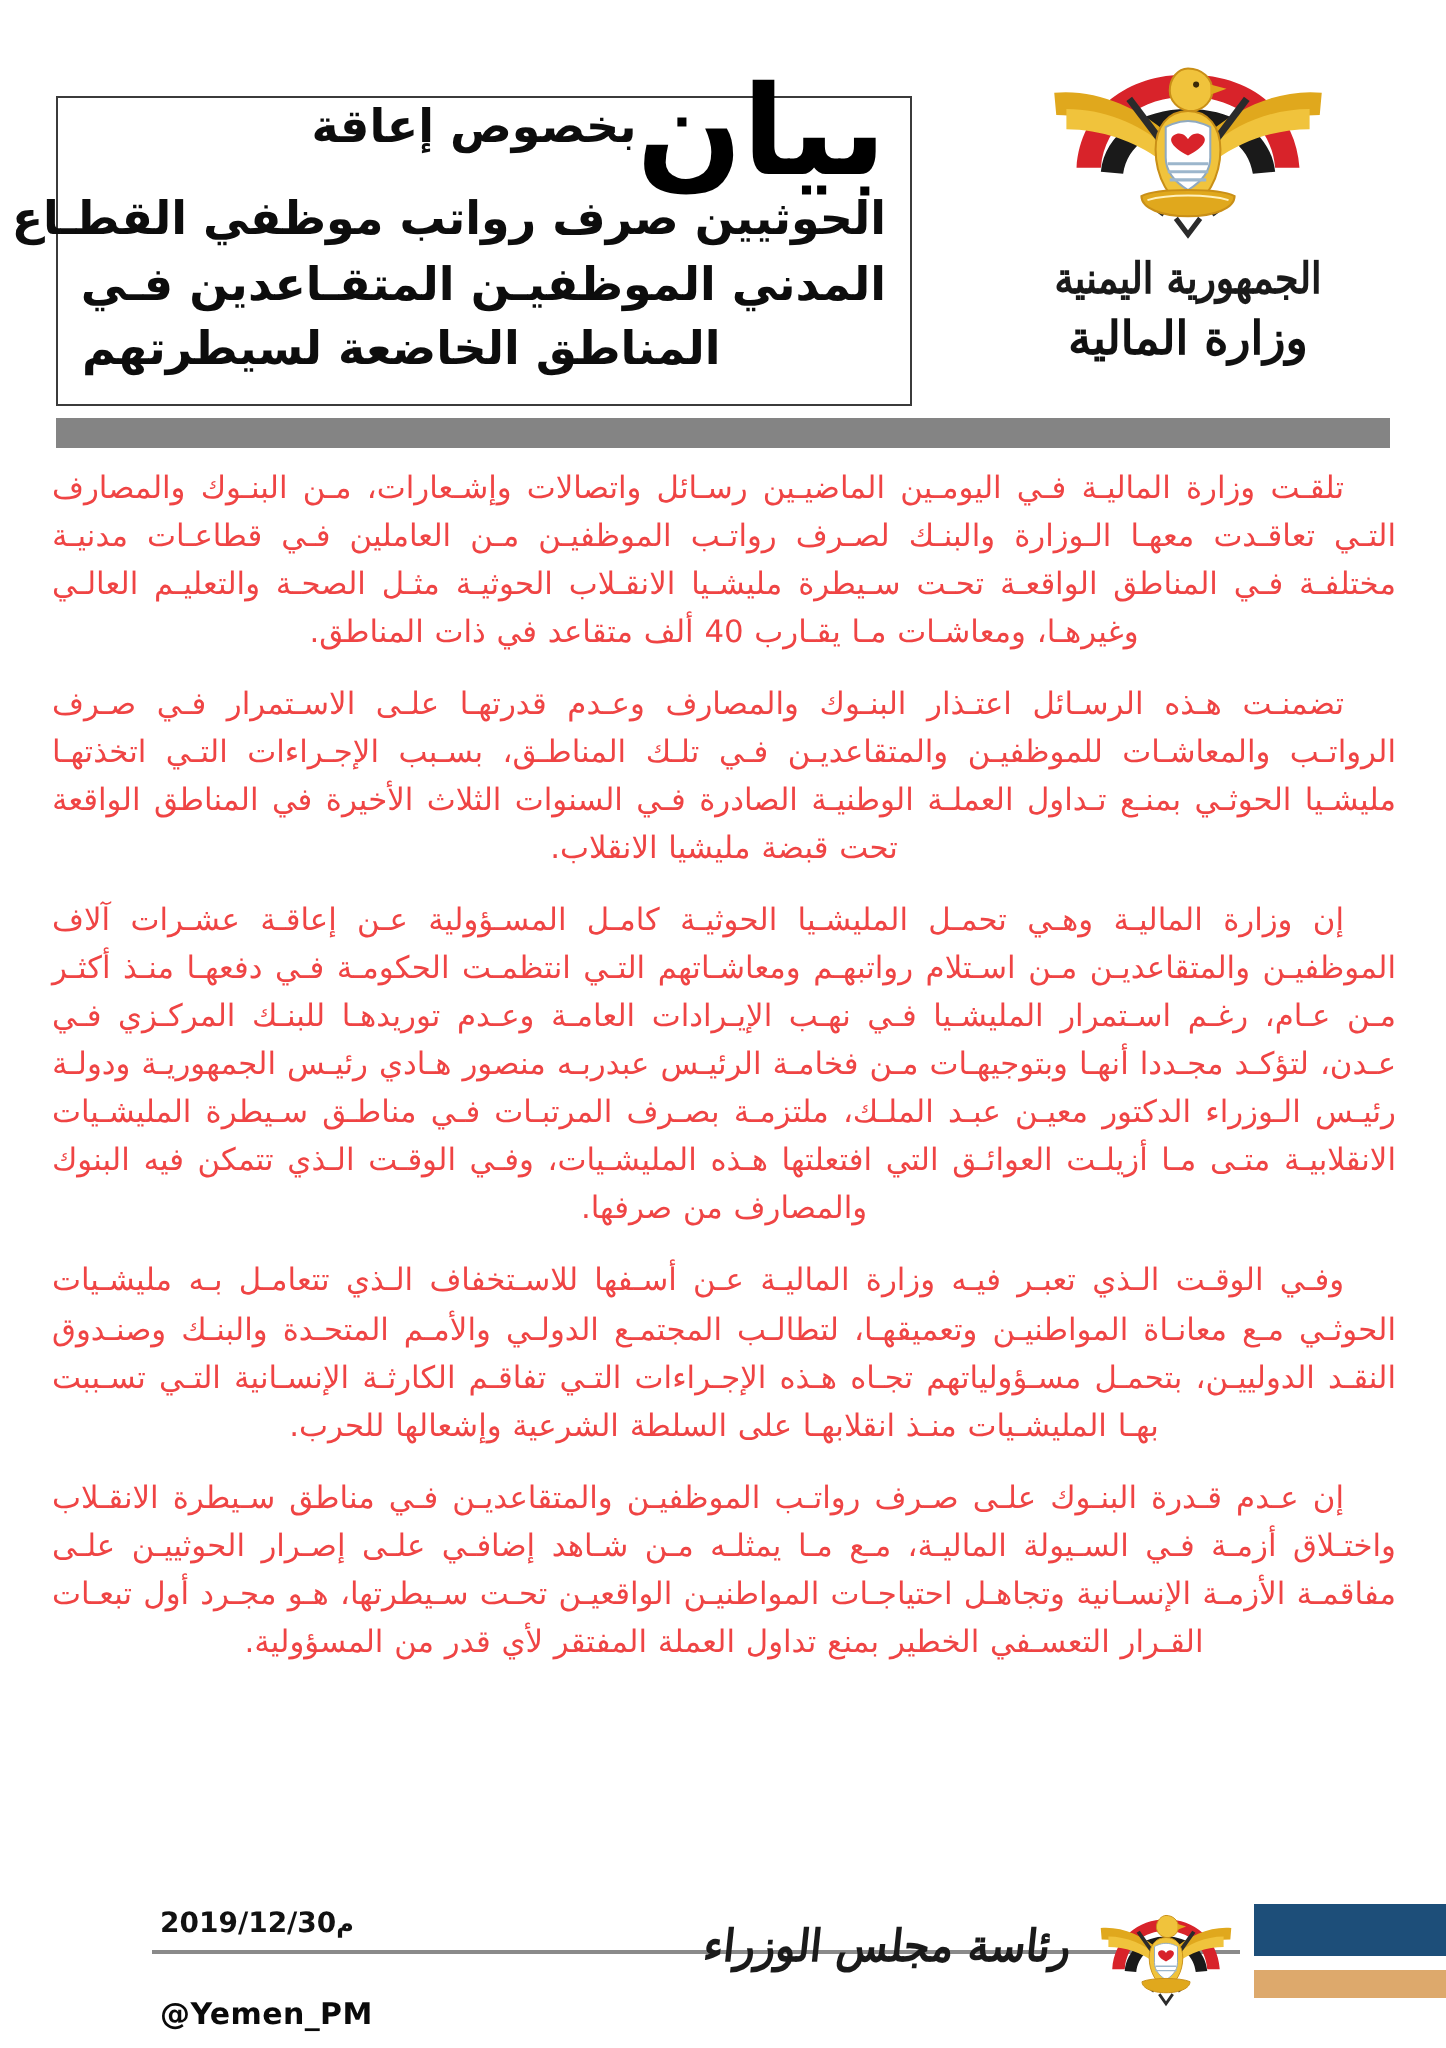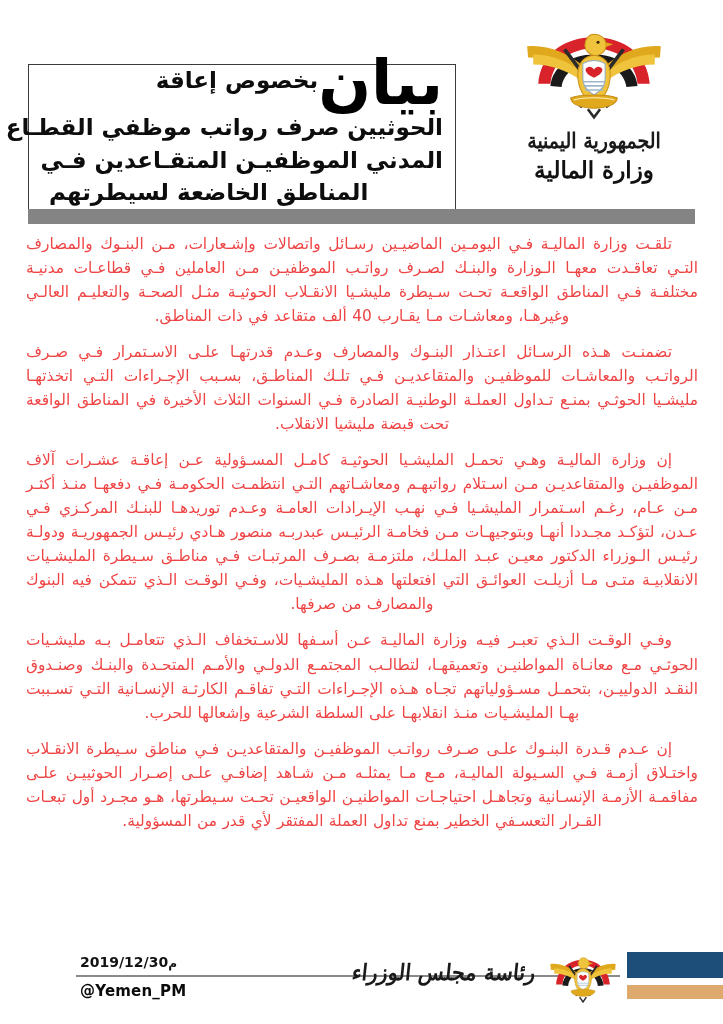--- a/index.html
+++ b/index.html
@@ -72,23 +72,22 @@
 
   
   .title-box {
     position: absolute;
     top: 48px;
     left: 28px;
     width: 428px;
     min-height: 140px;
     border: 1.6px solid #3b3b3b;
     box-sizing: border-box;
-    padding: 6px 12px 10px 20px;
+    padding: 6px 12px 10px 12px;
     background: #ffffff;
-    margin-top: 16px;
   }
 
   .title-line-1 {
     text-align: right;
     line-height: 1;
     white-space: nowrap;
     margin-top: -2px;
   }
 
   .bayan {
@@ -184,21 +183,21 @@
     font-weight: 700;
     color: #121212;
     letter-spacing: 0px;
   }
   .date-line .hijri-mark {
     font-size: 12px;
   }
 
   .handle-line {
     position: absolute;
-    top: 36px;
+    top: 52px;
     left: 80px;
     direction: ltr;
     font-size: 15px;
     font-weight: 800;
     color: #0a0a0a;
     letter-spacing: 0.2px;
   }
 
   .signature {
     position: absolute;

